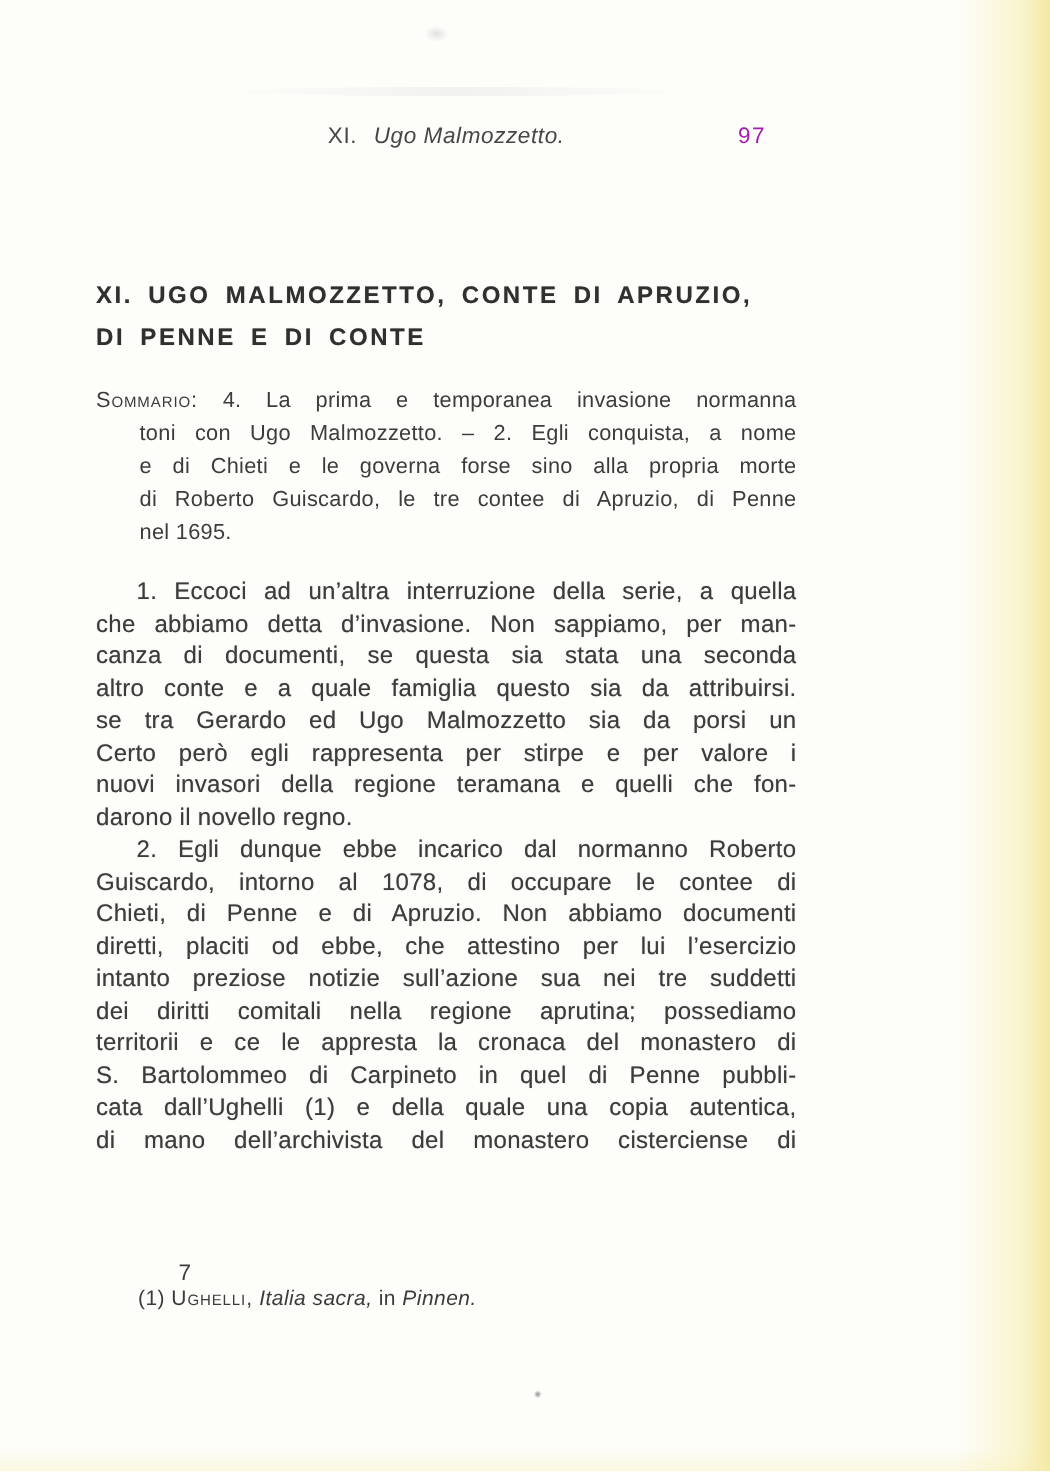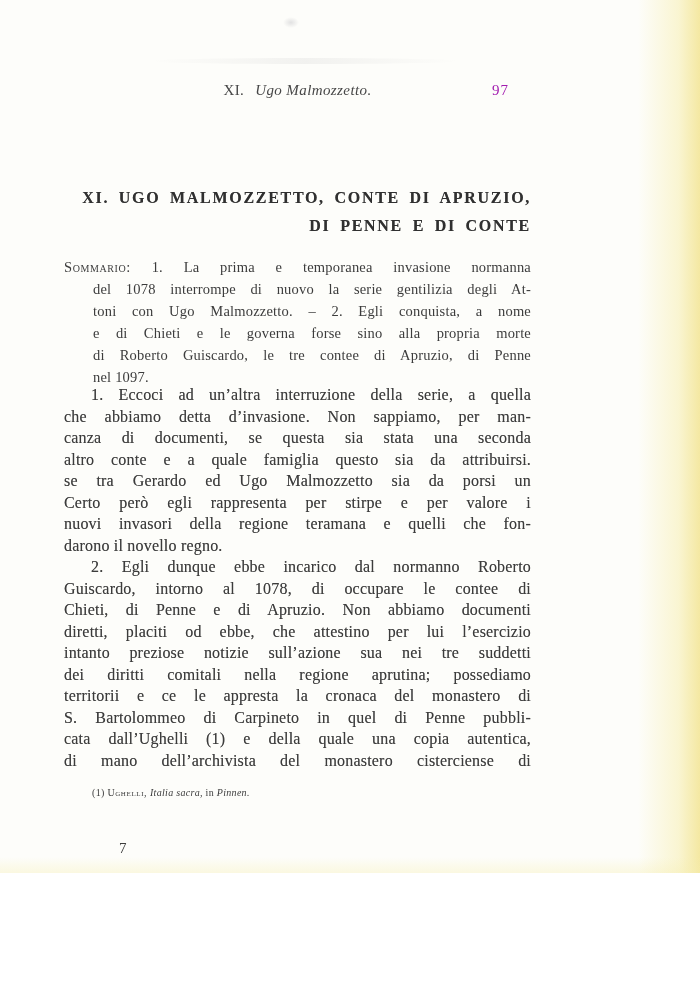--- a/index.html
+++ b/index.html
@@ -1,21 +1,21 @@
 <!DOCTYPE html>
 <html><head>
 <meta charset="utf-8">
 <style>
   html,body { margin:0; padding:0; background:#ffffff; }
   .page {
     position:relative;
-    width:700px; height:873px;
+    width:700px; height:981px;
     background:#fdfdfa;
     overflow:hidden;
-    font-family:Liberation Serif, serif;
+    font-family:Liberation Sans, sans-serif;
     color:#3c3c3c;
   }
   
   .edge-tint {
     position:absolute; top:0; right:0; bottom:0; width:62px;
     background:linear-gradient(to right, rgba(246,238,176,0) 0%, rgba(246,237,170,0.5) 65%, #f4e8a2 100%);
     pointer-events:none;
   }
   .bottom-tint {
     position:absolute; left:0; right:0; bottom:0; height:16px;
@@ -45,42 +45,42 @@
   }
   .running-header .chapter { font-style:normal; }
   .running-header .rtitle { font-style:italic; margin-left:11px; }
   .page-number {
     position:absolute; left:492px; top:82px; font-size:15px; color:#a21caf;
     letter-spacing:1px;
   }
 
   
   .heading {
-    top:184px; text-align:right; padding-right:14px;
+    top:184px; text-align:left; padding-right:14px;
     font-weight:bold; font-size:16px; line-height:28px;
     letter-spacing:1.7px; word-spacing:4px; color:#303030;
     text-shadow:0 0 0.5px rgba(48,48,48,0.55);
   }
 
   
   .summary { top:256px; font-size:14.5px; line-height:22px; letter-spacing:0.2px; }
   .sum-line { text-align:justify; text-align-last:justify; }
   .sum-line.cont { margin-left:29px; }
   .sum-line.last { text-align-last:left; }
   .smallcaps { font-variant:small-caps; letter-spacing:0.6px; }
 
   
   .body-text { top:384px; font-size:16px; line-height:21.5px; letter-spacing:0.2px;
     text-shadow:0 0 0.6px rgba(60,60,60,0.5); }
   .bline { text-align:justify; text-align-last:justify; }
   .bline.pstart { text-indent:27px; }
   .bline.pend { text-align-last:left; }
 
   
-  .footnote { position:absolute; left:92px; top:787px; font-size:10px; letter-spacing:0.3px; }
+  .footnote { position:absolute; left:92px; top:857px; font-size:14px; letter-spacing:0.3px; }
   .footnote .ital { font-style:italic; }
   .signature { position:absolute; left:119px; top:840px; font-size:15px; }
 </style>
 </head>
 <body>
 
 <div class="page">
 
   <div class="edge-tint"></div>
   <div class="bottom-tint"></div>
@@ -94,27 +94,26 @@
   <div class="page-number">97</div>
 
   <div class="col heading">
     <div>XI. UGO MALMOZZETTO, CONTE DI APRUZIO,</div>
     <div>DI PENNE E DI CONTE</div>
   </div>
 
   <div class="col summary">
     <div class="sum-line">
       <span class="smallcaps">Sommario:</span>
-      <span>1. La prima e temporanea invasione normanna</span>
+      <span>4. La prima e temporanea invasione normanna</span>
     </div>
-    <div class="sum-line cont">del 1078 interrompe di nuovo la serie gentilizia degli At-</div>
     <div class="sum-line cont">toni con Ugo Malmozzetto. – 2. Egli conquista, a nome</div>
     <div class="sum-line cont">e di Chieti e le governa forse sino alla propria morte</div>
     <div class="sum-line cont">di Roberto Guiscardo, le tre contee di Apruzio, di Penne</div>
-    <div class="sum-line cont last">nel 1097.</div>
+    <div class="sum-line cont last">nel 1695.</div>
   </div>
 
   <div class="col body-text">
     <div class="bline pstart">1. Eccoci ad un’altra interruzione della serie, a quella</div>
     <div class="bline">che abbiamo detta d’invasione. Non sappiamo, per man-</div>
     <div class="bline">canza di documenti, se questa sia stata una seconda</div>
     <div class="bline">altro conte e a quale famiglia questo sia da attribuirsi.</div>
     <div class="bline">se tra Gerardo ed Ugo Malmozzetto sia da porsi un</div>
     <div class="bline">Certo però egli rappresenta per stirpe e per valore i</div>
     <div class="bline">nuovi invasori della regione teramana e quelli che fon-</div>

